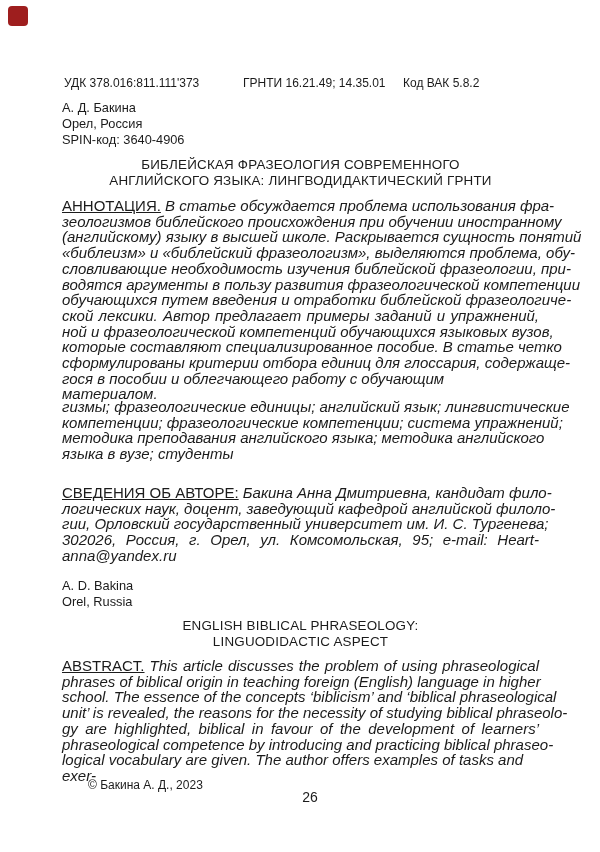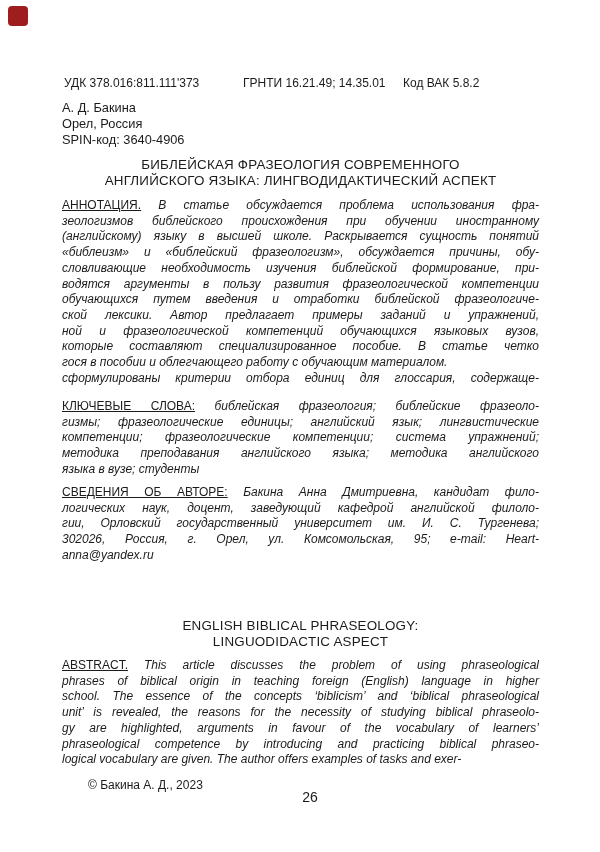--- a/index.html
+++ b/index.html
@@ -18,21 +18,21 @@
     width: 20px; height: 20px;
     background: #9e1e1e;
     border-radius: 4px;
   }
   .abs { position: absolute; left: 62px; width: 477px; }
   .codes { top: 76px; height: 16px; font-size: 12px; }
   .codes span { position: absolute; top: 0; white-space: nowrap; }
   .code-udk { left: 2px; }
   .code-grnti { left: 181px; }
   .code-vak { left: 341px; }
-  .line { font-size: 12px; line-height: 15.7px; }
+  .line { font-size: 15px; line-height: 15.7px; }
   .bold { font-weight: normal; }
   .it { font-style: italic; }
   .j {
     text-align: justify;
     text-align-last: justify;
     white-space: nowrap;
   }
   .j.last {
     text-align: left;
     text-align-last: left;
@@ -89,66 +89,69 @@
   </div>
 
   <div class="abs author-ru author-block">
     <div class="line bold">А. Д. Бакина</div>
     <div class="line">Орел, Россия</div>
     <div class="line">SPIN-код: 3640-4906</div>
   </div>
 
   <div class="abs title-ru">
     <div class="title">БИБЛЕЙСКАЯ ФРАЗЕОЛОГИЯ СОВРЕМЕННОГО</div>
-    <div class="title">АНГЛИЙСКОГО ЯЗЫКА: ЛИНГВОДИДАКТИЧЕСКИЙ АСПЕКТ</div>
+    <div class="title">АНГЛИЙСКОГО ЯЗЫКА: ЛИНГВОДИДАКТИЧЕСКИЙ ГРНТИ</div>
   </div>
 
   <div class="abs annotation it">
     <div class="line j"><span class="plabel">АННОТАЦИЯ.</span><span> В статье обсуждается проблема использования фра-</span></div>
     <div class="line j">зеологизмов библейского происхождения при обучении иностранному</div>
     <div class="line j">(английскому) языку в высшей школе. Раскрывается сущность понятий</div>
-    <div class="line j">«библеизм» и «библейский фразеологизм», обсуждается причины, обу-</div>
-    <div class="line j">словливающие необходимость изучения библейской формирование, при-</div>
+    <div class="line j">«библеизм» и «библейский фразеологизм», выделяются проблема, обу-</div>
+    <div class="line j">словливающие необходимость изучения библейской фразеологии, при-</div>
     <div class="line j">водятся аргументы в пользу развития фразеологической компетенции</div>
     <div class="line j">обучающихся путем введения и отработки библейской фразеологиче-</div>
     <div class="line j">ской лексики. Автор предлагает примеры заданий и упражнений,</div>
     <div class="line j">ной и фразеологической компетенций обучающихся языковых вузов,</div>
     <div class="line j">которые составляют специализированное пособие. В статье четко</div>
+    <div class="line j">сформулированы критерии отбора единиц для глоссария, содержаще-</div>
     <div class="line j last">гося в пособии и облегчающего работу с обучающим материалом.</div>
-    <div class="line j">сформулированы критерии отбора единиц для глоссария, содержаще-</div>
   </div>
 
   <div class="abs keywords it">
-    <div class="line j"><span class="plabel">КЛЮЧЕВЫЕ СЛОВА:</span><span> библейская фразеология; библейские фразеоло-</span></div>
     <div class="line j">гизмы; фразеологические единицы; английский язык; лингвистические</div>
     <div class="line j">компетенции; фразеологические компетенции; система упражнений;</div>
     <div class="line j">методика преподавания английского языка; методика английского</div>
     <div class="line j last">языка в вузе; студенты</div>
   </div>
 
   <div class="abs author-info it">
     <div class="line j"><span class="plabel">СВЕДЕНИЯ ОБ АВТОРЕ:</span><span> Бакина Анна Дмитриевна, кандидат фило-</span></div>
     <div class="line j">логических наук, доцент, заведующий кафедрой английской филоло-</div>
     <div class="line j">гии, Орловский государственный университет им. И. С. Тургенева;</div>
     <div class="line j">302026, Россия, г. Орел, ул. Комсомольская, 95; e-mail: Heart-</div>
     <div class="line j last">anna@yandex.ru</div>
   </div>
 
+  <div class="abs author-en author-block">
+    <div class="line bold">A. D. Bakina</div>
+    <div class="line">Orel, Russia</div>
+  </div>
 
   <div class="abs title-en">
     <div class="title">ENGLISH BIBLICAL PHRASEOLOGY:</div>
     <div class="title">LINGUODIDACTIC ASPECT</div>
   </div>
 
   <div class="abs abstract it">
     <div class="line j"><span class="plabel">ABSTRACT.</span><span> This article discusses the problem of using phraseological</span></div>
     <div class="line j">phrases of biblical origin in teaching foreign (English) language in higher</div>
     <div class="line j">school. The essence of the concepts ‘biblicism’ and ‘biblical phraseological</div>
     <div class="line j">unit’ is revealed, the reasons for the necessity of studying biblical phraseolo-</div>
-    <div class="line j">gy are highlighted, arguments in favour of the vocabulary of learners’</div>
+    <div class="line j">gy are highlighted, biblical in favour of the development of learners’</div>
     <div class="line j">phraseological competence by introducing and practicing biblical phraseo-</div>
     <div class="line j last">logical vocabulary are given. The author offers examples of tasks and exer-</div>
   </div>
 
   <div class="copyright">© Бакина А. Д., 2023</div>
   <div class="pagenum">26</div>
 
 </div>
 
 </body></html>

